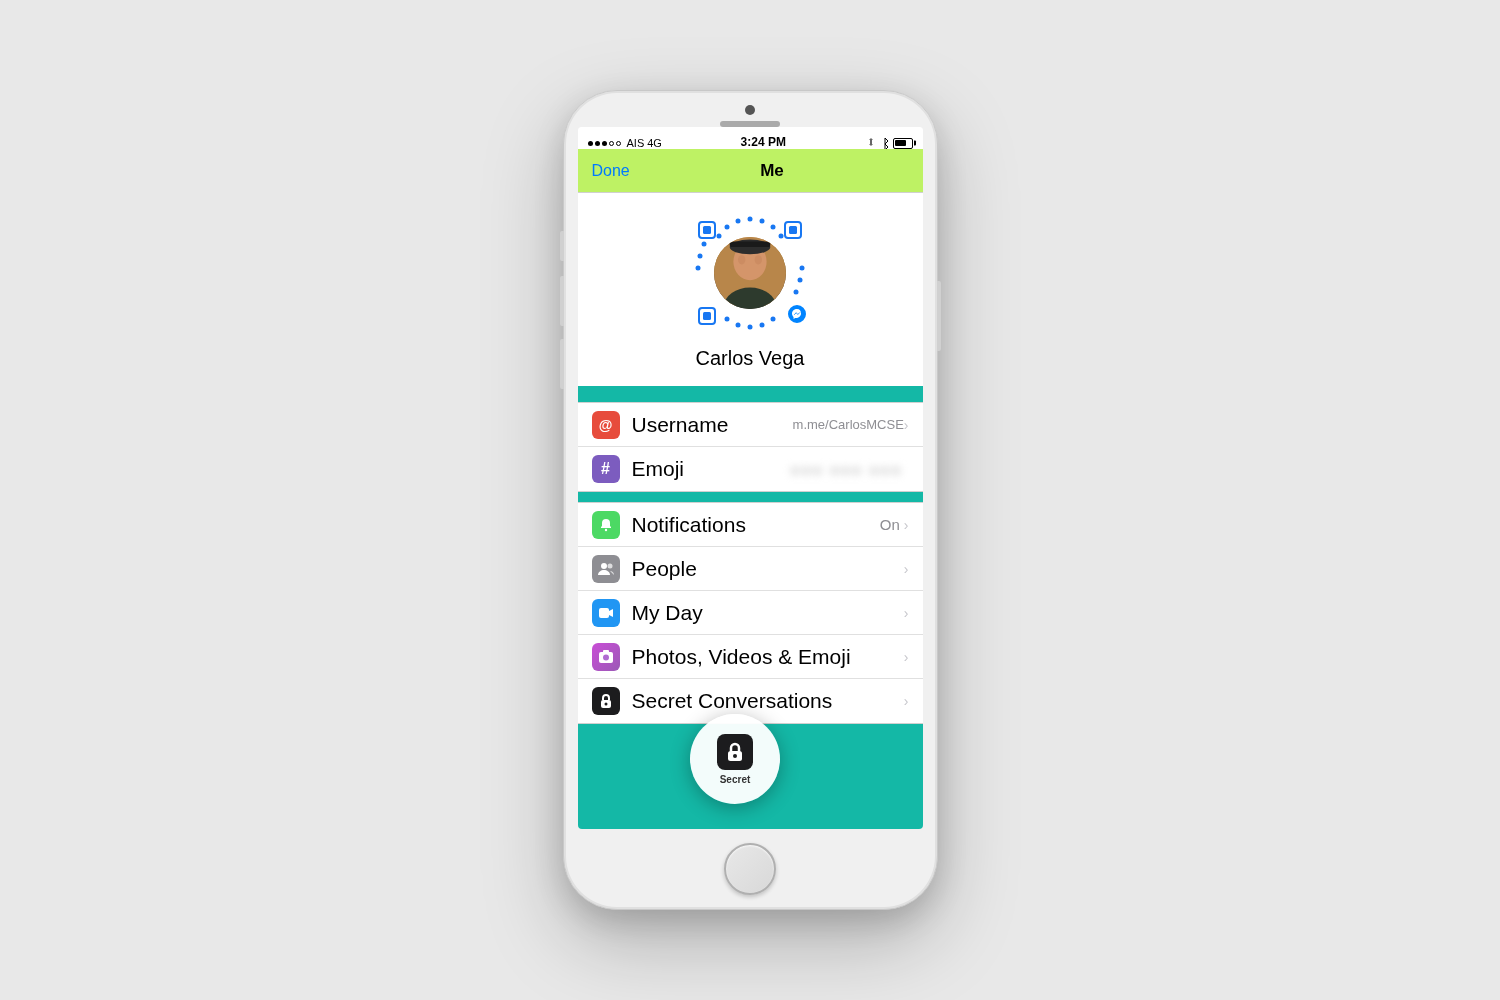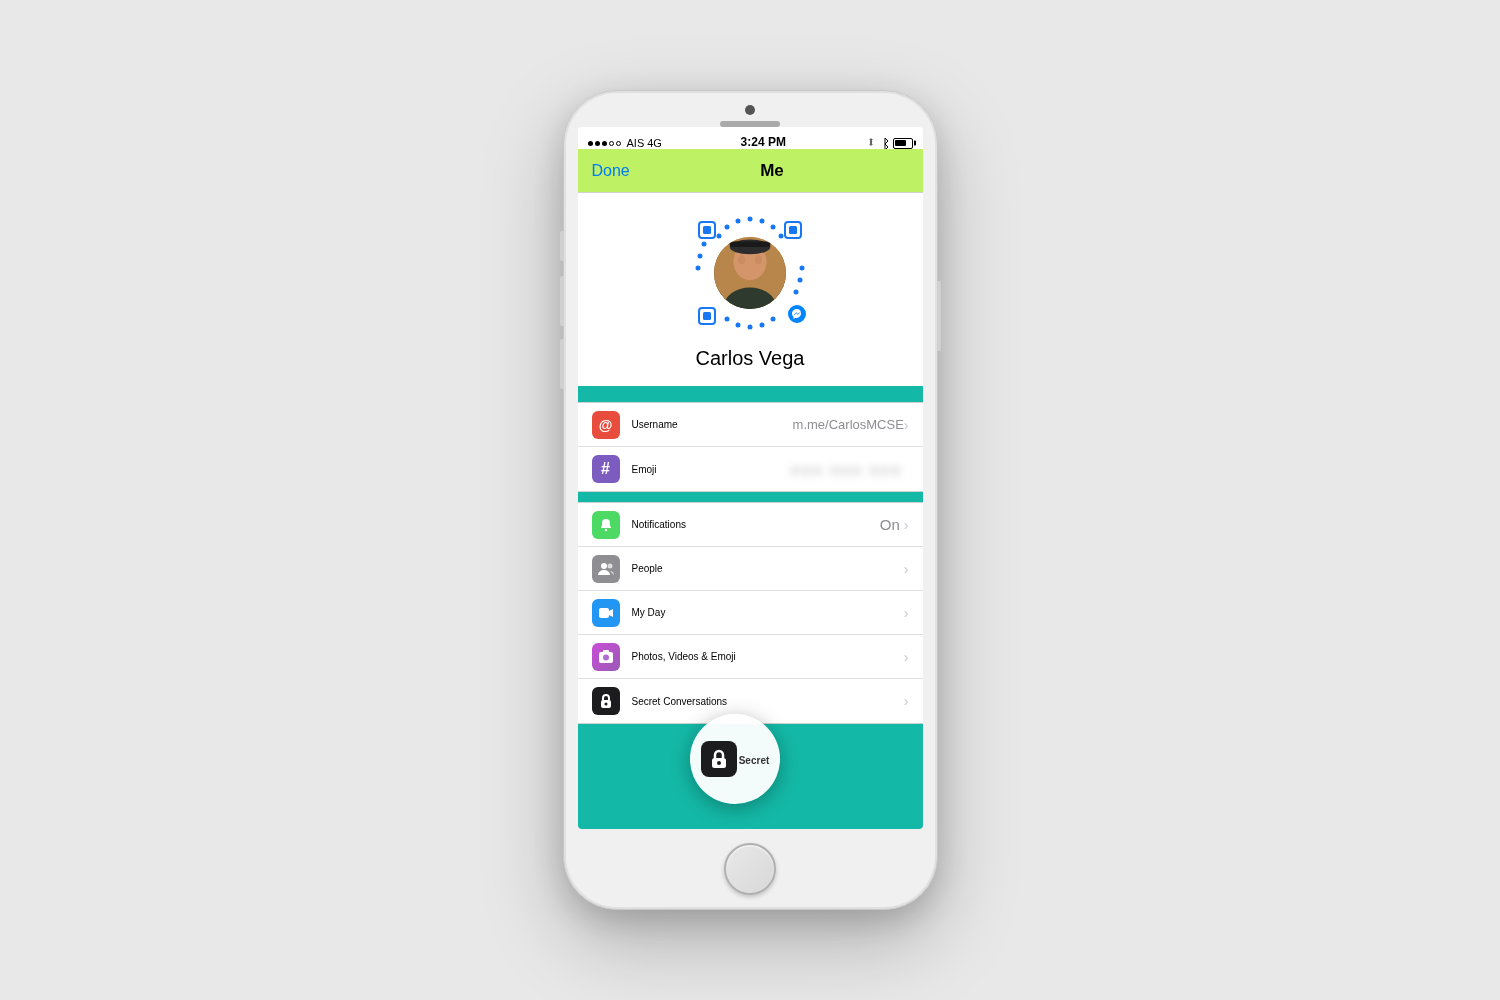--- a/index.html
+++ b/index.html
@@ -291,21 +291,21 @@
     .icon-red { background: #e74c3c; }
     .icon-purple { background: #7c5cbf; }
     .icon-green { background: #4cd964; }
     .icon-gray { background: #8e8e93; }
     .icon-blue { background: #2196F3; }
     .icon-gradient { background: linear-gradient(135deg, #c94ed6, #9b59b6); }
     .icon-black { background: #1c1c1e; }
 
     .row-label {
       flex: 1;
-      font-size: 10px;
+      font-size: 21px;
       color: #000;
     }
 
     .row-value {
       font-size: 15px;
       color: #8e8e93;
       margin-right: 0;
     }
 
     .row-blurred {
@@ -350,21 +350,21 @@
       position: absolute;
       bottom: 120px;
       left: 50%;
       transform: translateX(-50%);
       width: 90px;
       height: 90px;
       background: rgba(255,255,255,0.95);
       border-radius: 50%;
       box-shadow: 0 4px 20px rgba(0,0,0,0.3);
       display: flex;
-      flex-direction: row;
+      flex-direction: column;
       align-items: center;
       justify-content: center;
       gap: 2px;
     }
 
     .popup-icon {
       width: 36px;
       height: 36px;
       background: #1c1c1e;
       border-radius: 8px;

